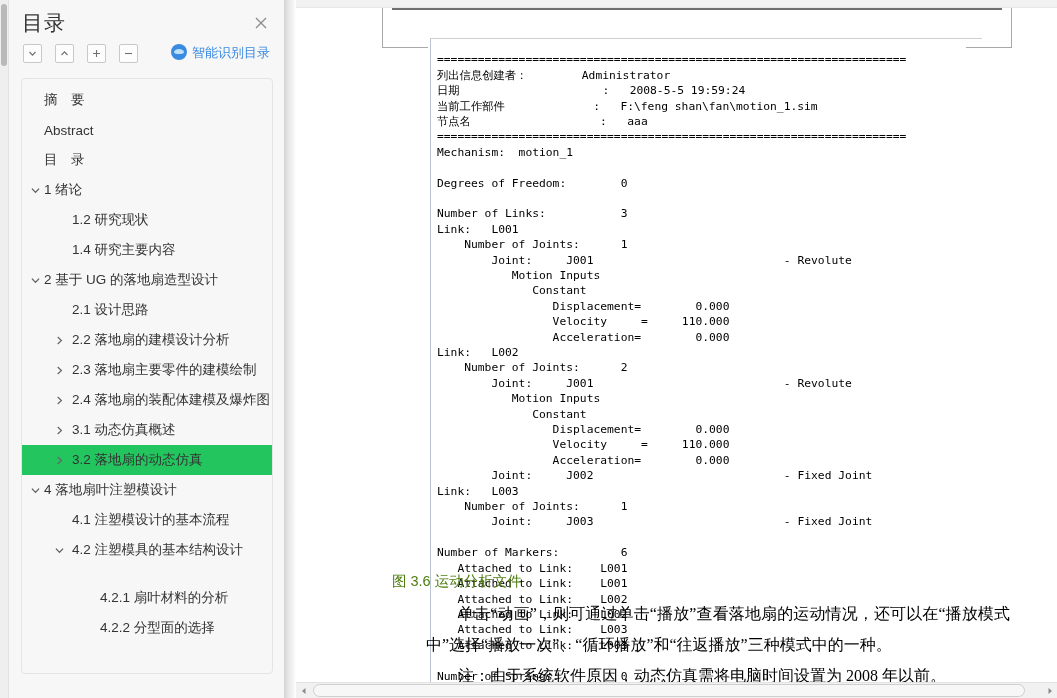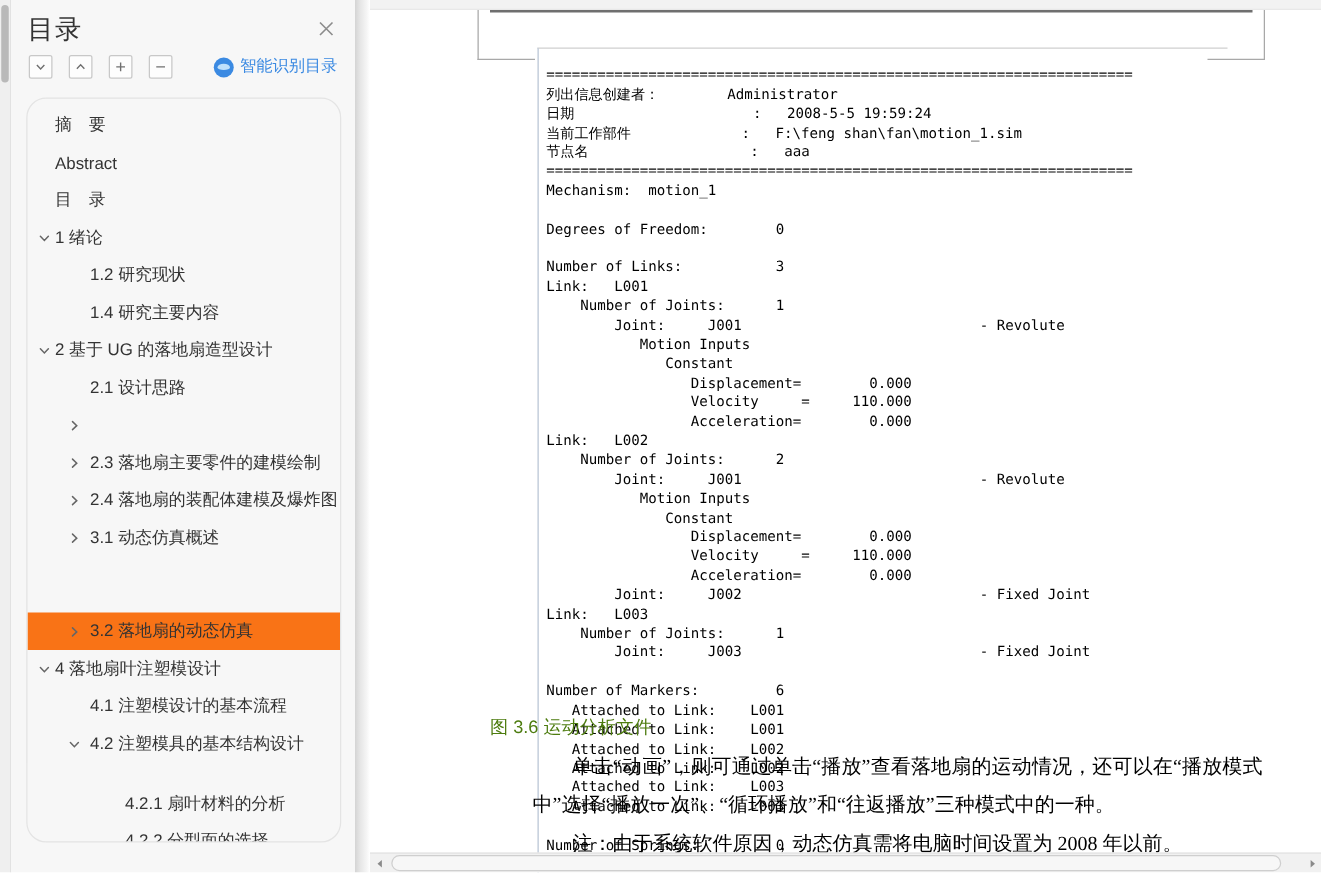--- a/index.html
+++ b/index.html
@@ -81,21 +81,21 @@
     color: #6f6f6f;
   }
   .tb-btn svg { display: block; }
   .tb1 { left: 14px; }
   .tb2 { left: 46px; }
   .tb3 { left: 78px; }
   .tb4 { left: 110px; }
 
   .smart-toc {
     position: absolute; right: 14px; top: 0;
-    display: flex; align-items: flex-end; gap: 5px;
+    display: flex; align-items: flex-start; gap: 5px;
     cursor: pointer;
     white-space: nowrap;
     margin-left: 12px;
   }
   .smart-toc-icon {
     width: 16px; height: 16px;
     border-radius: 50%;
     background: #3b8ae2;
     position: relative;
     flex: none;
@@ -111,21 +111,21 @@
     font-size: 13px;
     color: #3b8ae2;
   }
 
   
   .toc-listbox {
     position: absolute;
     left: 12px; top: 78px;
     width: 252px; height: 596px;
     border: 1px solid #e4e4e4;
-    border-radius: 16px;
+    border-radius: 4px;
     background: #f7f7f7;
     overflow: hidden;
   }
   .toc-list {
     padding: 6px 0 0 0;
   }
   .toc-item {
     position: relative;
     height: 30px;
     display: flex;
@@ -139,22 +139,21 @@
     position: absolute;
     width: 14px; height: 14px;
     display: flex; align-items: center; justify-content: center;
     color: #666666;
   }
   .toc-item .caret svg { display: block; }
   .toc-item .txt {
     display: inline-block;
   }
   .toc-item.selected {
-    background: #f97316;
-    margin-top: 45px;
+    background: #22c55e;
   }
 
   
   .lvl0 .txt { padding-left: 22px; }
   .lvl1 .txt { padding-left: 22px; }
   .lvl2 .txt { padding-left: 50px; }
   .lvl3 .txt { padding-left: 50px; }
   .lvl4 .txt { padding-left: 78px; margin-top: 36px; }
   .lvl0 .caret { left: 6px; }
   .lvl3 .caret { left: 30px; }
@@ -350,20 +349,21 @@
           </div>
           <div class="toc-item lvl2">
             <span class="txt">2.1 设计思路</span>
           </div>
           <div class="toc-item lvl3">
             <span class="caret">
               <svg width="11" height="11" viewBox="0 0 11 11">
                 <path d="M4 2.3 L7.4 5.5 L4 8.7" stroke="#666" stroke-width="1.2" fill="none" stroke-linecap="round"></path>
               </svg>
             </span>
+            <span class="txt">2.2 落地扇的建模设计分析</span>
           </div>
           <div class="toc-item lvl3">
             <span class="caret">
               <svg width="11" height="11" viewBox="0 0 11 11">
                 <path d="M4 2.3 L7.4 5.5 L4 8.7" stroke="#666" stroke-width="1.2" fill="none" stroke-linecap="round"></path>
               </svg>
             </span>
             <span class="txt">2.3 落地扇主要零件的建模绘制</span>
           </div>
           <div class="toc-item lvl3">

